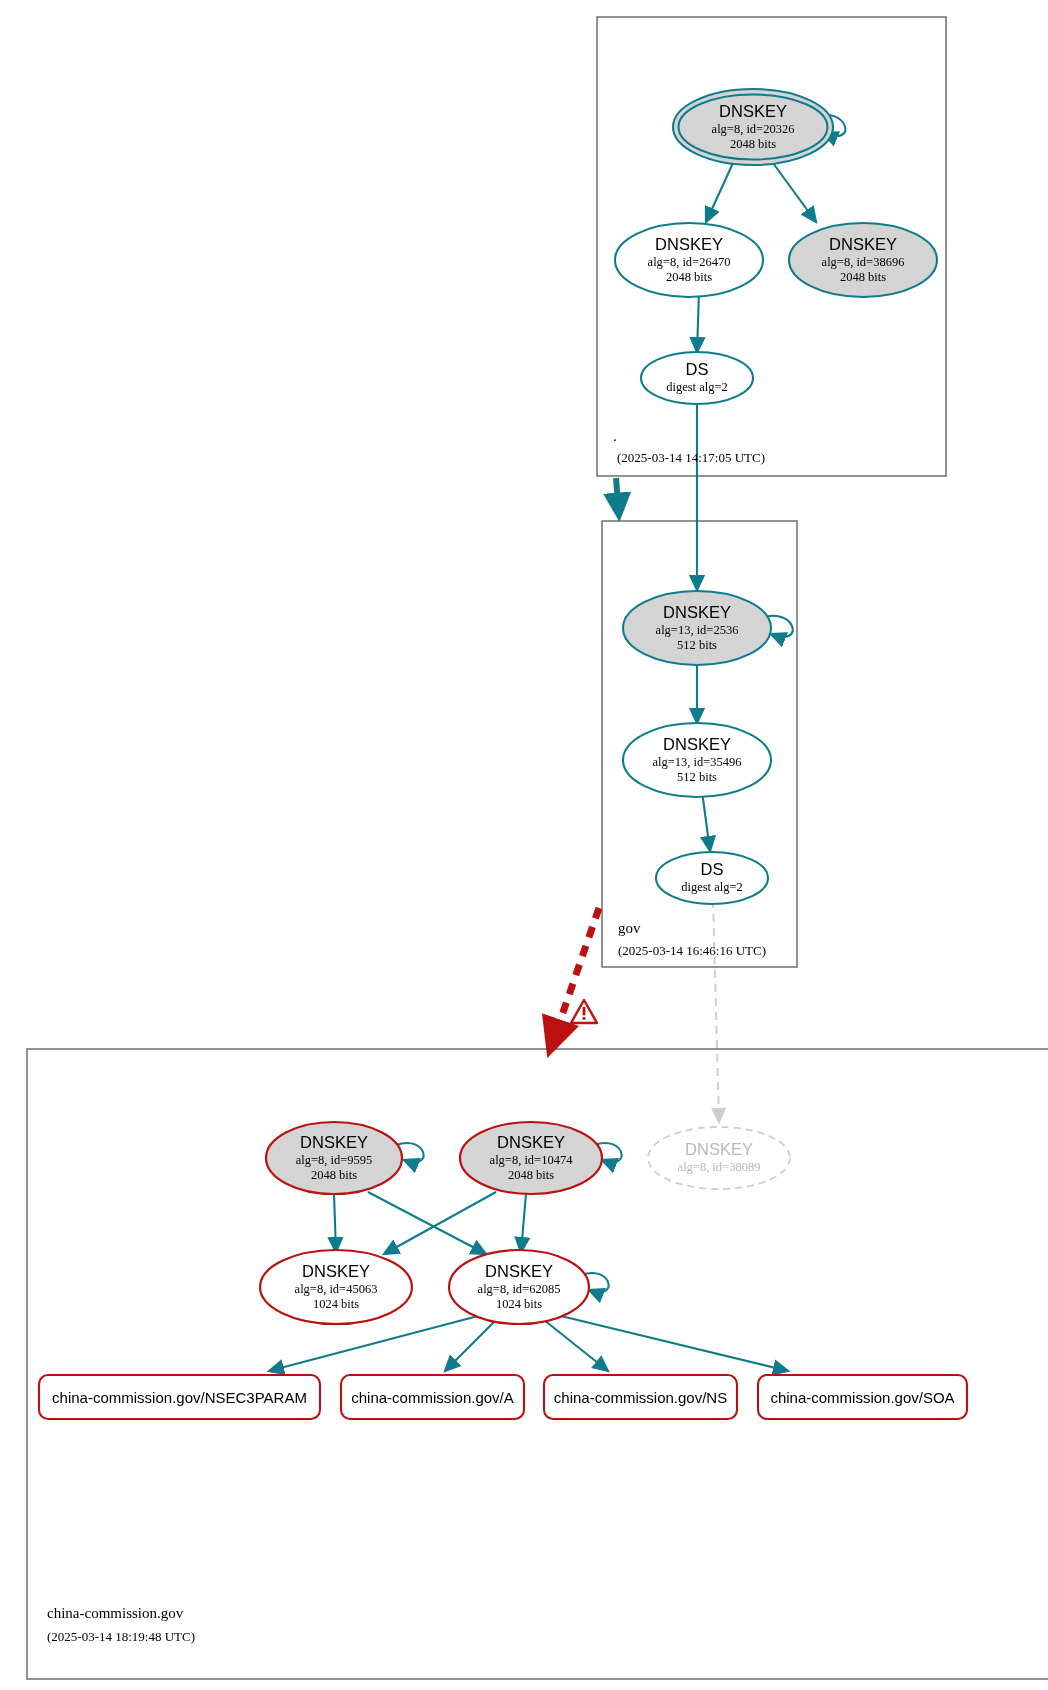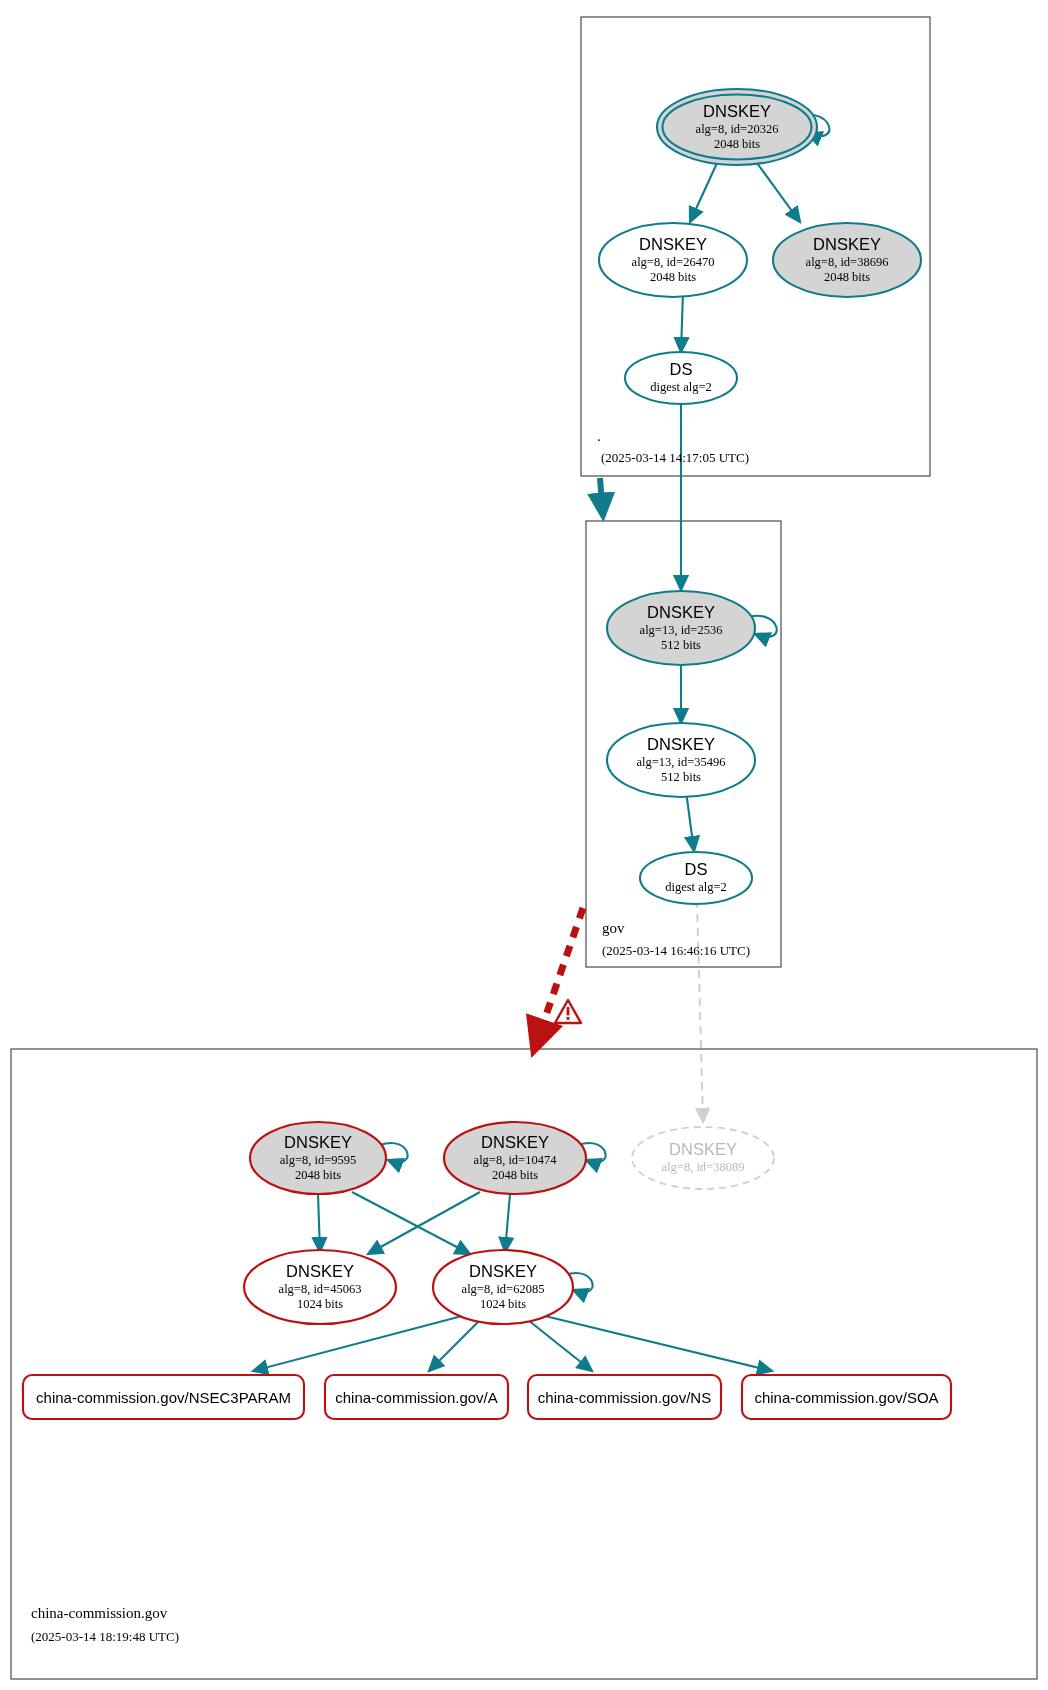--- a/index.html
+++ b/index.html
@@ -1,19 +1,19 @@
 <!DOCTYPE html>
 <html><head>
 <meta charset="utf-8">
 <style>
   html,body{margin:0;padding:0;background:#ffffff;}
   body{width:1048px;height:1690px;position:relative;
        font-family:"Liberation Sans", sans-serif;
        -webkit-font-smoothing:antialiased;}
-  #stage{position:absolute;left:0;top:0;width:912px;height:1690px;padding-left:24px;}
+  #stage{position:absolute;left:16px;top:0;width:912px;height:1690px;padding-left:24px;}
   svg#graph{position:absolute;left:0;top:0;width:1048px;height:1690px;overflow:visible;}
 
   .zonebox{fill:#ffffff;stroke:#3a3a3a;stroke-width:1.1;}
   .zone-label{font-family:"Liberation Serif", serif;font-size:15px;fill:#000000;}
   .zone-ts{font-family:"Liberation Serif", serif;font-size:13px;fill:#000000;}
 
   .node-ell{stroke:#0e7c8c;stroke-width:2.1;}
   .node-ell.fill-grey{fill:#d4d4d4;}
   .node-ell.fill-white{fill:#ffffff;}
   .node-ell.red{stroke:#bb1111;stroke-width:2.2;}

